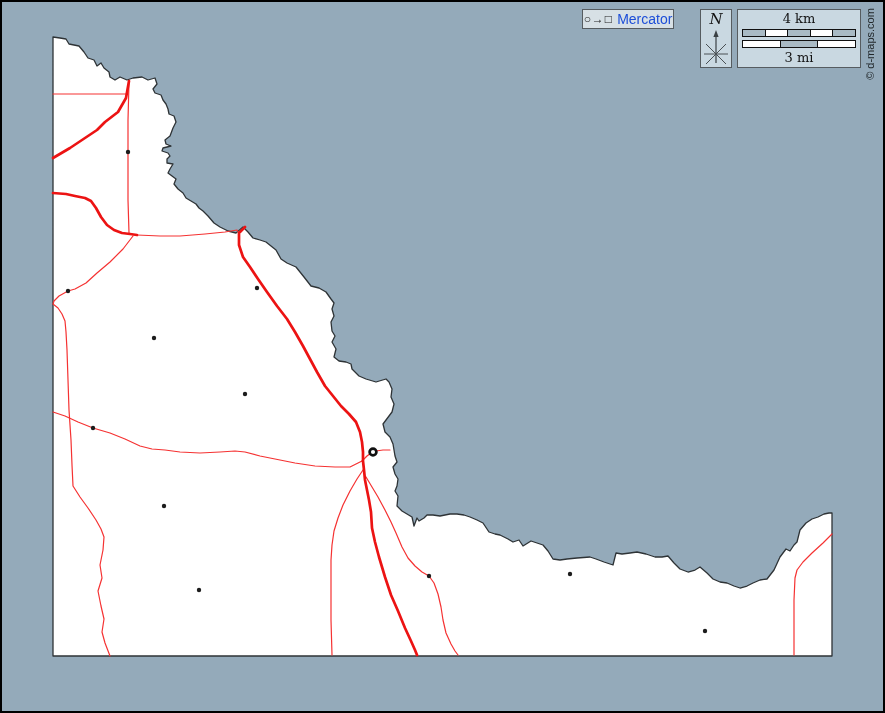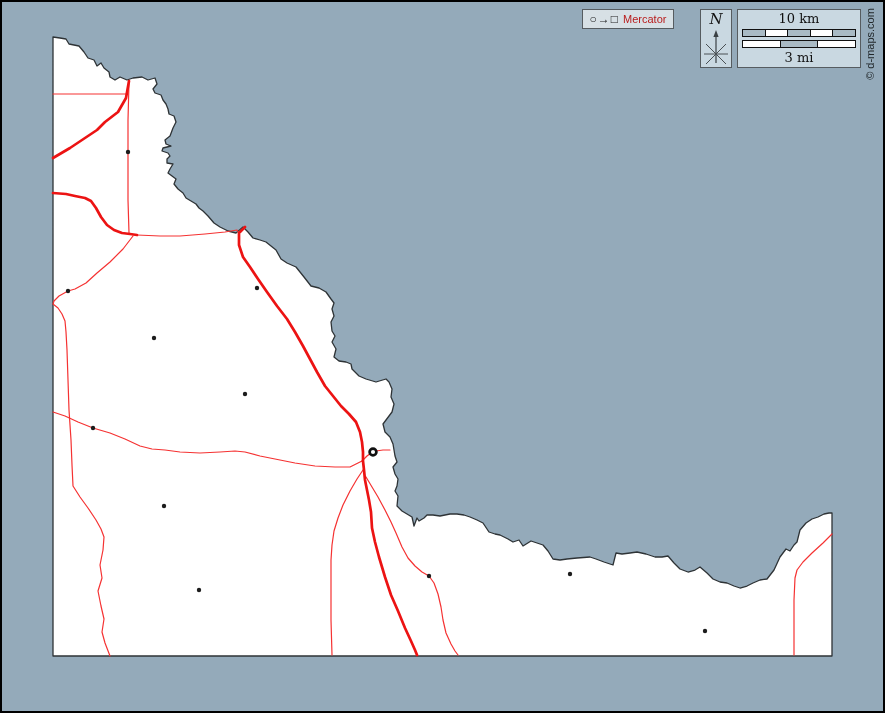--- a/index.html
+++ b/index.html
@@ -3,21 +3,21 @@
 <meta charset="utf-8">
 <style>
   html,body{margin:0;padding:0;background:#000;}
   #stage{position:relative;width:885px;height:713px;background:#94aaba;overflow:hidden;
          font-family:"Liberation Sans",sans-serif;}
   #map-svg{position:absolute;left:0;top:0;width:885px;height:713px;display:block;}
   .overlay-box{position:absolute;box-sizing:border-box;border:1px solid #565c60;
                display:flex;align-items:center;justify-content:center;}
   #projection-box{left:582px;top:9px;width:92px;height:20px;background:#d7e0e5;gap:4px;}
   #projection-box .sym{font-size:12px;color:#1c1c1c;letter-spacing:1px;line-height:1;}
-  #projection-box .lbl{font-size:11px;color:#b91c1c;line-height:1;}
+  #projection-box .lbl{font-size:14px;color:#1d4ed8;line-height:1;}
   #compass-box{left:700px;top:9px;width:32px;height:59px;background:#c9d8e1;
                flex-direction:column;justify-content:flex-start;padding-top:2px;}
   #compass-box .north{font-family:"DejaVu Serif",serif;font-style:italic;font-size:15px;
                color:#111;line-height:1;}
   #scale-box{left:737px;top:9px;width:124px;height:59px;background:#c9d8e1;
              flex-direction:column;justify-content:space-between;padding:2px 0;}
   .scale-label{font-family:"DejaVu Serif",serif;font-size:13px;color:#111;line-height:1.1;}
   .scale-bar{display:flex;width:112px;height:6px;border:1px solid #111;box-sizing:content-box;}
   .scale-bar .seg{height:100%;border-right:1px solid #111;}
   .scale-bar .seg:last-child{border-right:none;}
@@ -71,21 +71,21 @@
     <svg width="30" height="40" viewBox="0 0 30 40">
       <line x1="15" y1="36" x2="15" y2="8" stroke="#3a4044" stroke-width="1.2"></line>
       <path d="M15 3 L12.4 10 L17.6 10 Z" fill="#3a4044"></path>
       <line x1="5" y1="17" x2="25" y2="37" stroke="#4a5054" stroke-width="1"></line>
       <line x1="5" y1="37" x2="25" y2="17" stroke="#4a5054" stroke-width="1"></line>
       <line x1="3" y1="27" x2="27" y2="27" stroke="#4a5054" stroke-width="1"></line>
     </svg>
   </div>
 
   <div class="overlay-box" id="scale-box">
-    <span class="scale-label">10 km</span>
+    <span class="scale-label">4 km</span>
     <div class="scale-bar" id="km-bar">
         <div class="seg" style="width: 20%; background: rgb(169, 186, 196);"></div>
         <div class="seg" style="width: 20%; background: rgb(255, 255, 255);"></div>
         <div class="seg" style="width: 20%; background: rgb(169, 186, 196);"></div>
         <div class="seg" style="width: 20%; background: rgb(255, 255, 255);"></div>
         <div class="seg" style="width: 20%; background: rgb(169, 186, 196);"></div>
       </div>
     <div class="scale-bar" id="mi-bar">
         <div class="seg" style="width: 33.3333%; background: rgb(255, 255, 255);"></div>
         <div class="seg" style="width: 33.3333%; background: rgb(169, 186, 196);"></div>

